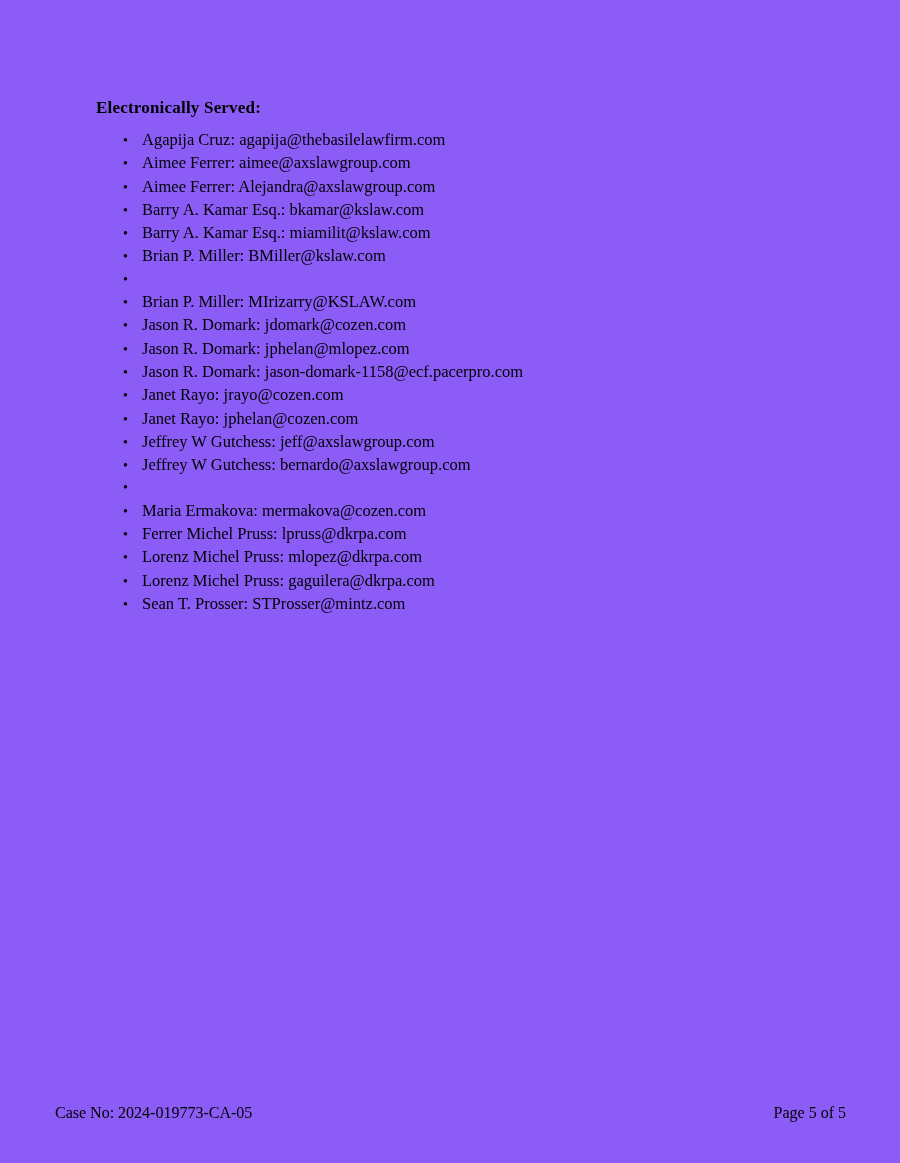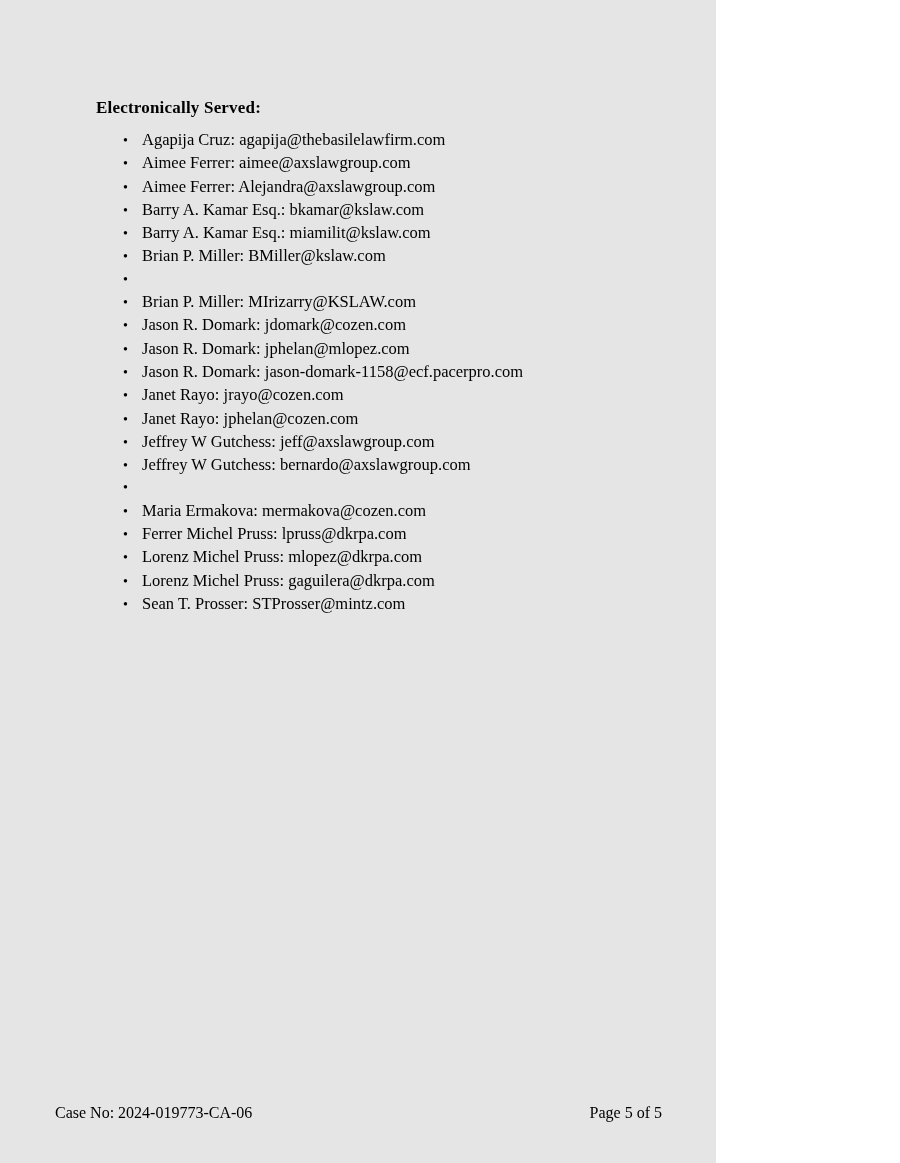--- a/index.html
+++ b/index.html
@@ -2,23 +2,23 @@
 <html><head>
 <meta charset="utf-8">
 <style>
   html, body {
     margin: 0;
     padding: 0;
     background: #ffffff;
   }
   .page {
     position: relative;
-    width: 716px;
+    width: 900px;
     height: 1163px;
-    background: #e5e5e5;
+    background: #8b5cf6;
     color: #000000;
     font-family: "Liberation Serif", serif;
     overflow: hidden;
   }
   .heading {
     position: absolute;
     left: 96px;
     top: 98px;
     margin: 0;
     font-size: 17px;
@@ -142,17 +142,17 @@
         <span class="bullet">•</span>
         <span>Lorenz Michel Pruss: gaguilera@dkrpa.com</span>
       </li>
       <li>
         <span class="bullet">•</span>
         <span>Sean T. Prosser: STProsser@mintz.com</span>
       </li>
     </ul>
 
   <div class="footer">
-    <span>Case No: 2024-019773-CA-06</span>
+    <span>Case No: 2024-019773-CA-05</span>
     <span>Page 5 of 5</span>
   </div>
 
 </div>
 
 </body></html>

